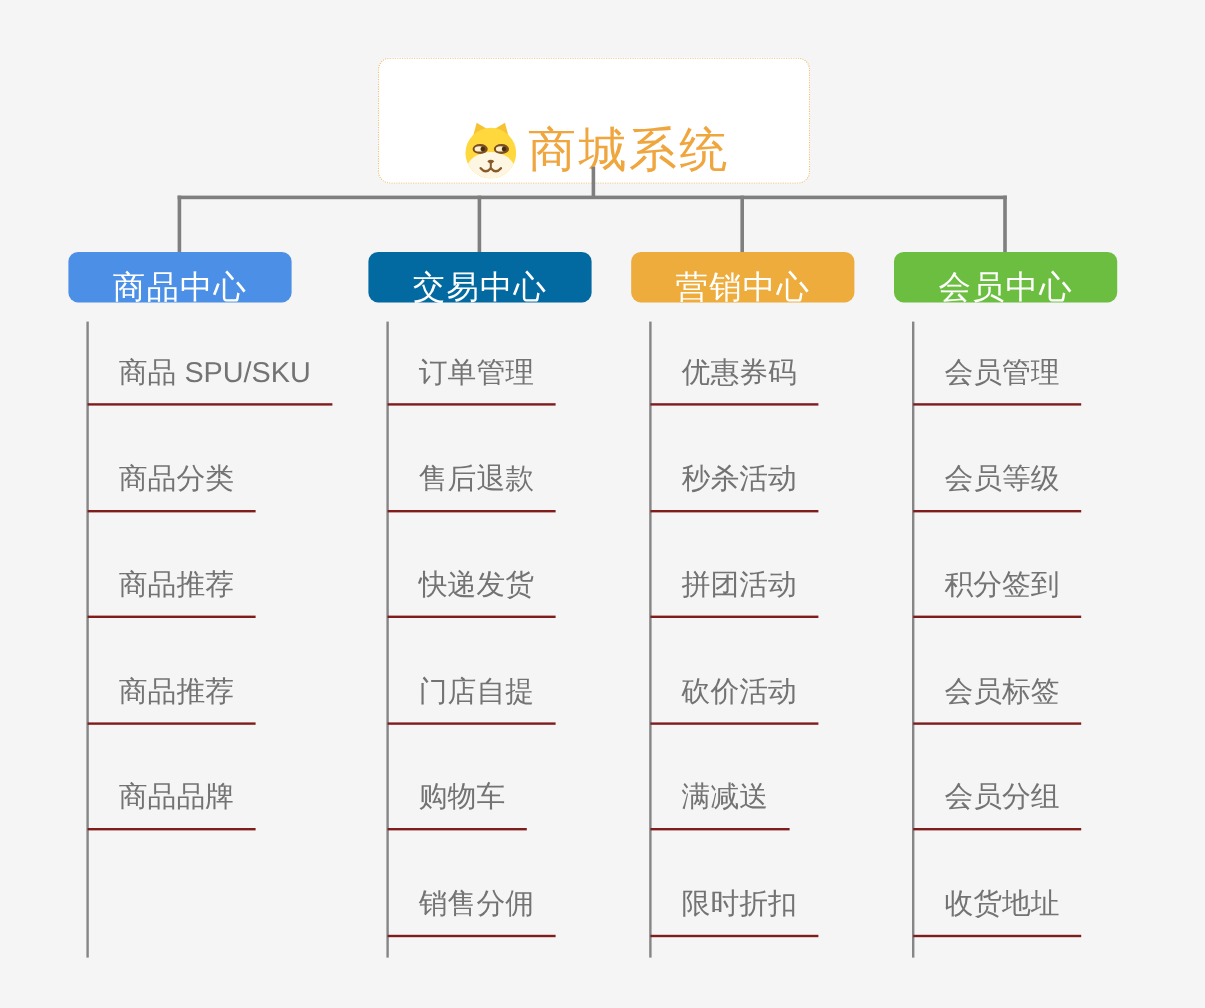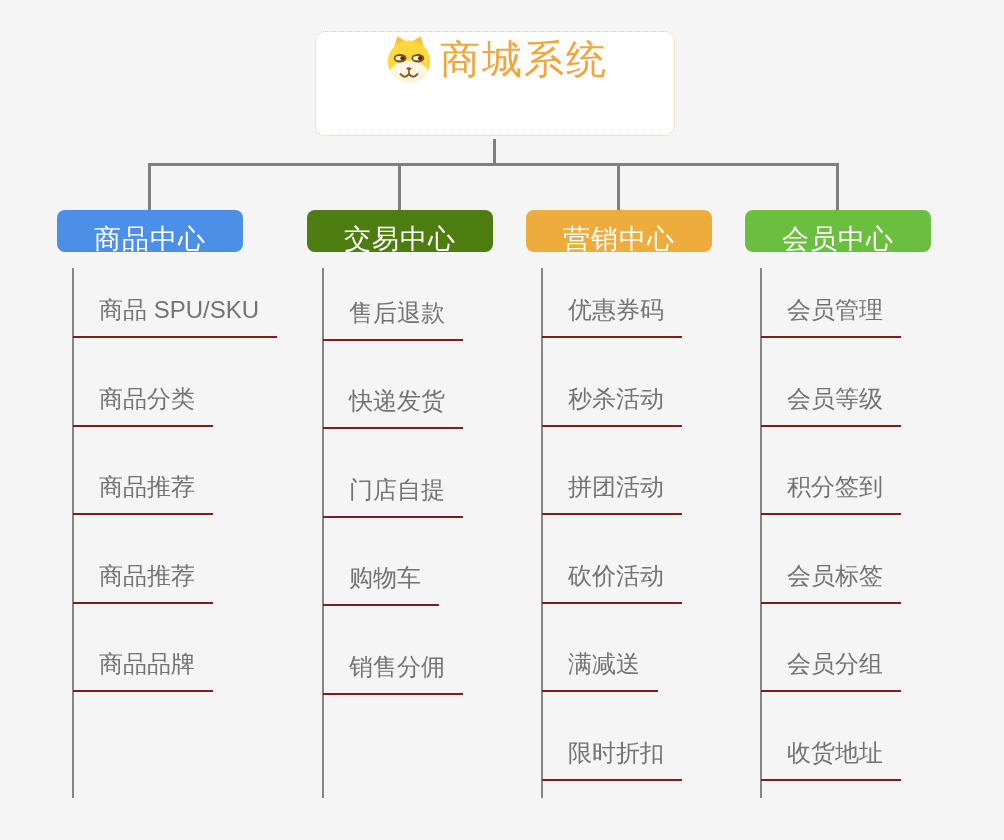--- a/index.html
+++ b/index.html
@@ -1,23 +1,23 @@
 <!DOCTYPE html>
 <html><head>
 <meta charset="utf-8">
 <style>
   html,body{margin:0;padding:0;}
   body{font-family:"Liberation Sans","DejaVu Sans",sans-serif;}
   .canvas{position:relative;width:1004px;height:840px;background:#f5f5f6;overflow:hidden;}
 
   
   .root-node{
-    position:absolute;left:315px;top:31px;width:360px;height:105px;
+    position:absolute;left:315px;top:48px;width:360px;height:105px;
     box-sizing:border-box;background:#ffffff;border:1px dotted #eec27e;border-radius:10px;
-    display:flex;align-items:flex-start;justify-content:center;gap:4px;
+    display:flex;align-items:flex-end;justify-content:center;gap:4px;
   }
   .root-title{font-size:40px;font-weight:500;letter-spacing:2px;white-space:nowrap;}
   .root-icon{width:54px;height:54px;flex:0 0 auto;}
 
   
   .line{position:absolute;background:#7f7f7f;}
   .stem{left:493px;top:139px;width:3px;height:26px;}
   .bus{left:148px;top:163px;width:691px;height:3px;}
   .drop{top:163px;width:3px;height:47px;}
   .drop.d1{left:148px;} .drop.d2{left:398px;} .drop.d3{left:617px;} .drop.d4{left:836px;}
@@ -91,22 +91,25 @@
       </div>
     <div class="leaf-row">
       <div class="leaf">商品推荐</div>
       </div>
     <div class="leaf-row">
       <div class="leaf">商品品牌</div>
       </div>
   </div>
 
   <div class="branch b2">
-    <div class="branch-header" style="background-color: #4d7c0f;">交易中心</div>
+    <div class="branch-header" style="background-color: #0369a1;">交易中心</div>
     <div class="vline"></div>
+    <div class="leaf-row first">
+      <div class="leaf">订单管理</div>
+      </div>
     <div class="leaf-row">
       <div class="leaf">售后退款</div>
       </div>
     <div class="leaf-row">
       <div class="leaf">快递发货</div>
       </div>
     <div class="leaf-row">
       <div class="leaf">门店自提</div>
       </div>
     <div class="leaf-row">

